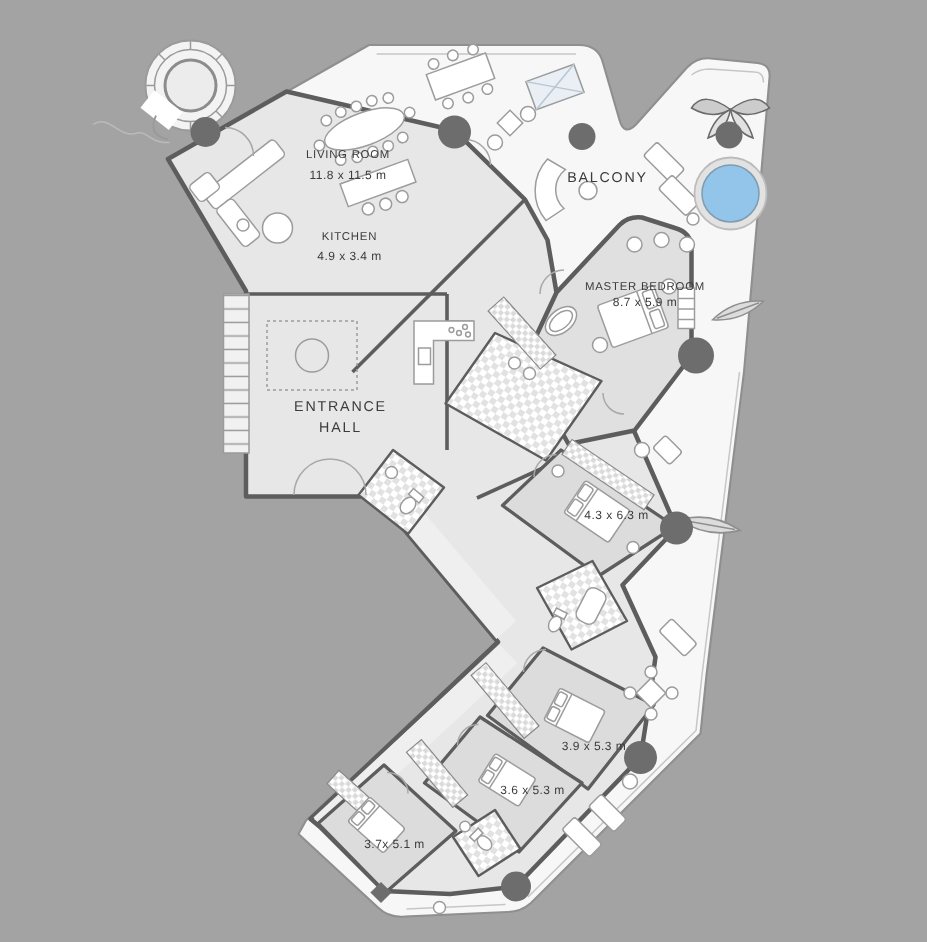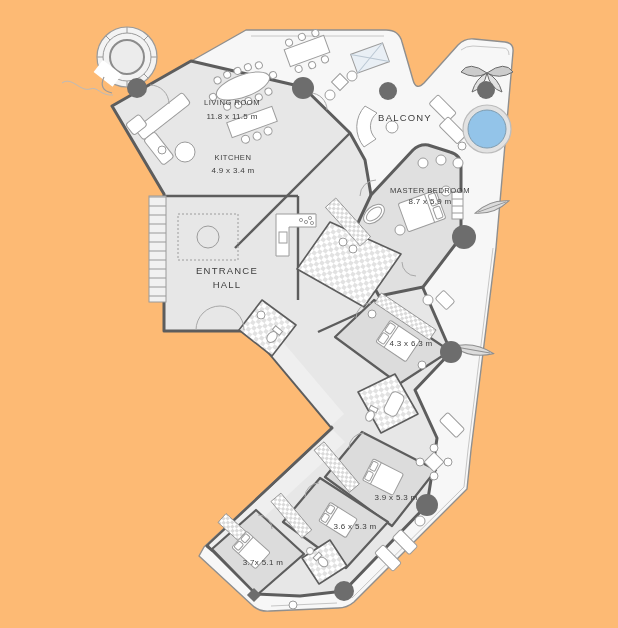--- a/index.html
+++ b/index.html
@@ -1,16 +1,16 @@
 <!DOCTYPE html>
 <html><head>
 <meta charset="utf-8">
 <style>
   html,body{margin:0;padding:0;background:#ffffff;}
-  .stage{position:relative;width:618px;height:628px;background:#fdba74;overflow:hidden;
+  .stage{position:relative;width:618px;height:628px;background:#a3a3a3;overflow:hidden;
          font-family:"Liberation Sans",sans-serif;}
   svg{position:absolute;left:0;top:0;}
   text{font-family:"Liberation Sans",sans-serif;fill:#3c3c3c;}
   .dim-lbl{font-size:8px;letter-spacing:0.3px;}
   .big-lbl{font-size:9.5px;letter-spacing:1.2px;}
   .mid-lbl{font-size:7.6px;letter-spacing:0.5px;}
 </style>
 </head>
 <body>
 

